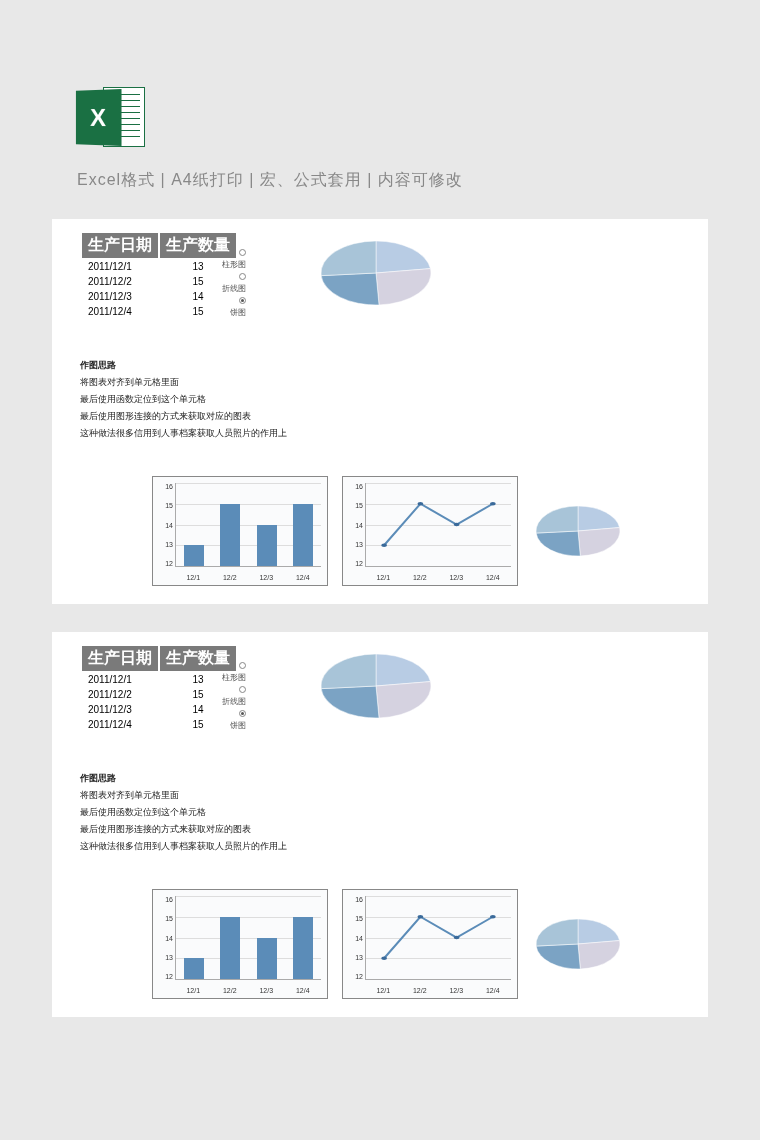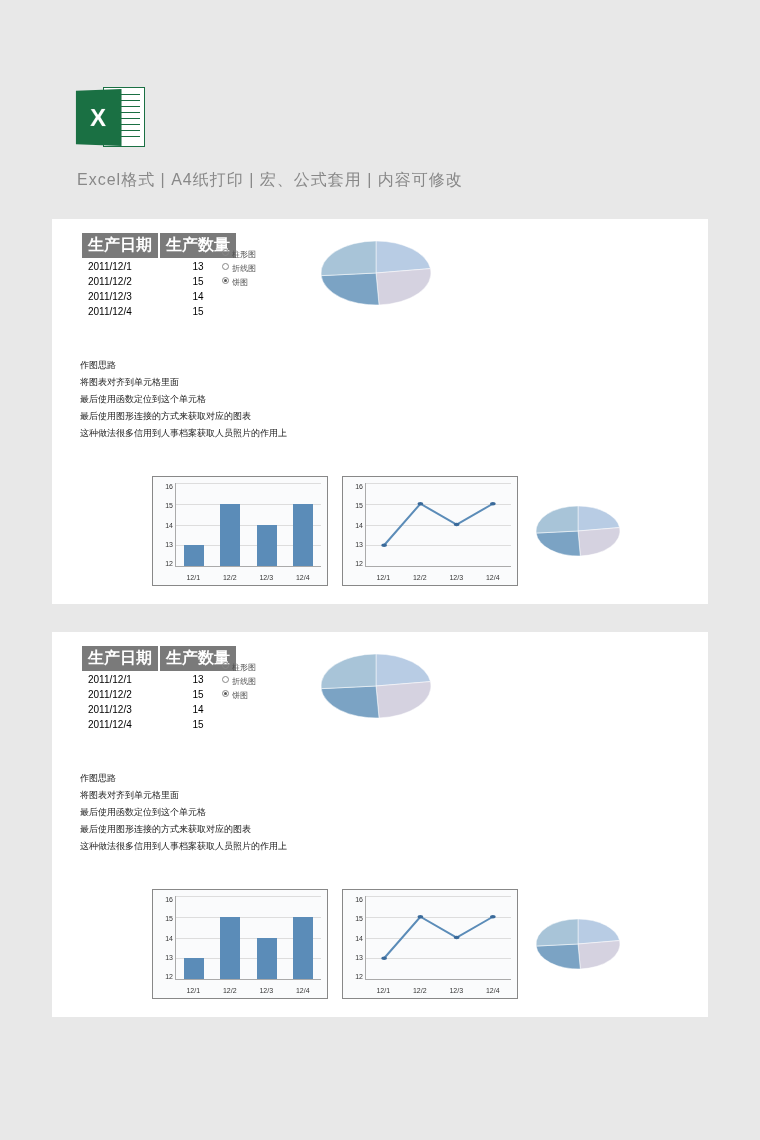--- a/index.html
+++ b/index.html
@@ -92,23 +92,24 @@
     .data-table td:first-child { text-align: left; font-weight: normal;}
     .radio-group {
       position: absolute;
       top: 30px;
       left: 170px;
       font-size: 8px;
       color: #555;
     }
     .radio-item {
       display: flex;
-      align-items: flex-start;
+      align-items: flex-end;
       gap: 3px;
       margin-bottom: 3px;
+      flex-direction: column;
     }
     .radio-circle {
       width: 7px; height: 7px;
       border: 1px solid #888;
       border-radius: 50%;
       display: inline-block;
       position: relative;
     }
     .radio-circle.sel::after {
       content: "";
@@ -126,21 +127,21 @@
       height: 80px;
     }
     .notes {
       position: absolute;
       top: 138px;
       left: 28px;
       font-size: 9px;
       line-height: 1.9;
       color: #222;
     }
-    .notes .note-title { font-weight: normal; }
+    .notes .note-title { font-weight: bold; }
     .charts-row {
       position: absolute;
       bottom: 18px;
       left: 100px;
       display: flex;
       gap: 14px;
       align-items: center;
     }
     .mini-chart {
       width: 176px;

